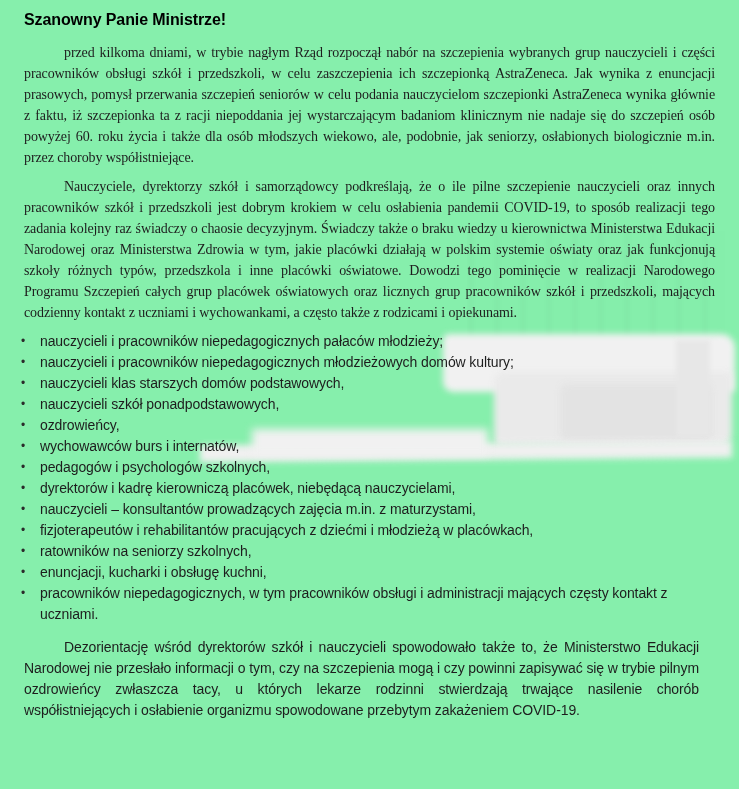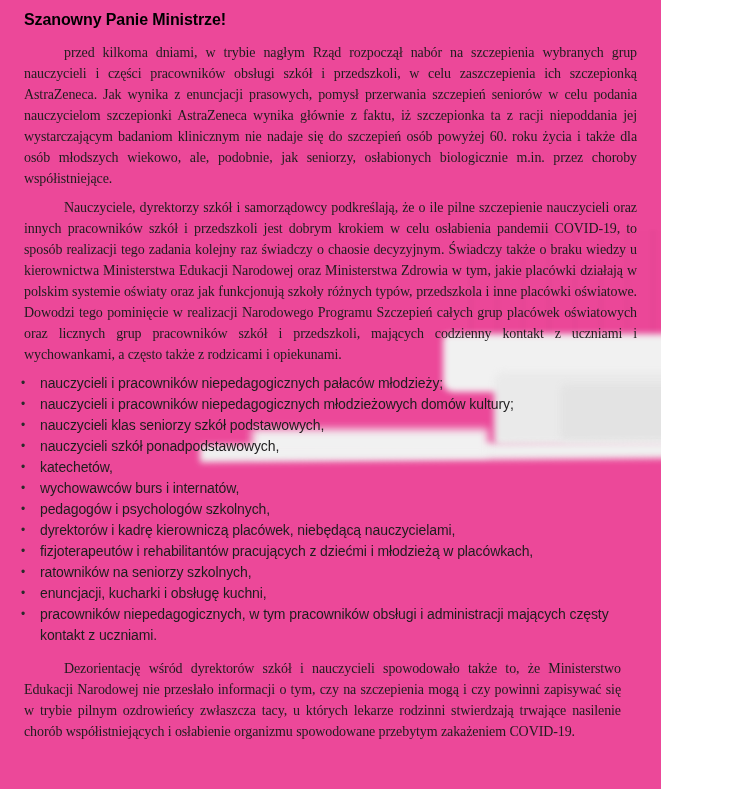--- a/index.html
+++ b/index.html
@@ -2,23 +2,23 @@
 <html lang="pl"><head>
 <meta charset="utf-8">
 <style>
   html, body {
     margin: 0;
     padding: 0;
     background: #ffffff;
   }
   .page {
     position: relative;
-    width: 661px;
+    width: 739px;
     height: 789px;
-    background: #ec4899;
+    background: #86efac;
     overflow: hidden;
     font-family: "Liberation Sans", "DejaVu Sans", sans-serif;
     color: #1d1d1d;
   }
   
   .watermark { position: absolute; inset: 0; z-index: 0; pointer-events: none; }
   .wm { position: absolute; }
   .wm-streaks {
     left: 468px; top: 230px; width: 258px; height: 112px;
     background: repeating-linear-gradient(90deg,
@@ -81,21 +81,20 @@
     position: absolute;
     left: 3px;
     top: 0;
     font-size: 12px;
     color: #2a2a2a;
   }
   .closing {
     margin: 12px 16px 0 0;
     text-align: justify;
     text-indent: 40px;
-    font-family: Liberation Serif, serif;
   }
 </style>
 </head>
 <body>
 
 <div class="page">
 
   <div class="watermark">
     <div class="wm wm-streaks"></div>
     <div class="wm wm-upper"></div>
@@ -111,26 +110,27 @@
     <div class="salutation">Szanowny Panie Ministrze!</div>
 
     <p class="para">przed kilkoma dniami, w trybie nagłym Rząd rozpoczął nabór na szczepienia wybranych grup nauczycieli i części pracowników obsługi szkół i przedszkoli, w celu zaszczepienia ich szczepionką AstraZeneca. Jak wynika z enuncjacji prasowych, pomysł przerwania szczepień seniorów w celu podania nauczycielom szczepionki AstraZeneca wynika głównie z faktu, iż szczepionka ta z racji niepoddania jej wystarczającym badaniom klinicznym nie nadaje się do szczepień osób powyżej 60. roku życia i także dla osób młodszych wiekowo, ale, podobnie, jak seniorzy, osłabionych biologicznie m.in. przez choroby współistniejące.</p>
 
     <p class="para">Nauczyciele, dyrektorzy szkół i samorządowcy podkreślają, że o ile pilne szczepienie nauczycieli oraz innych pracowników szkół i przedszkoli jest dobrym krokiem w celu osłabienia pandemii COVID-19, to sposób realizacji tego zadania kolejny raz świadczy o chaosie decyzyjnym. Świadczy także o braku wiedzy u kierownictwa Ministerstwa Edukacji Narodowej oraz Ministerstwa Zdrowia w tym, jakie placówki działają w polskim systemie oświaty oraz jak funkcjonują szkoły różnych typów, przedszkola i inne placówki oświatowe. Dowodzi tego pominięcie w realizacji Narodowego Programu Szczepień całych grup placówek oświatowych oraz licznych grup pracowników szkół i przedszkoli, mających codzienny kontakt z uczniami i wychowankami, a często także z rodzicami i opiekunami.</p>
 
 
     <ul class="groups">
       <li>nauczycieli i pracowników niepedagogicznych pałaców młodzieży;</li>
       <li>nauczycieli i pracowników niepedagogicznych młodzieżowych domów kultury;</li>
-      <li>nauczycieli klas seniorzy szkół podstawowych,</li>
+      <li>nauczycieli klas starszych domów podstawowych,</li>
       <li>nauczycieli szkół ponadpodstawowych,</li>
-      <li>katechetów,</li>
+      <li>ozdrowieńcy,</li>
       <li>wychowawców burs i internatów,</li>
       <li>pedagogów i psychologów szkolnych,</li>
       <li>dyrektorów i kadrę kierowniczą placówek, niebędącą nauczycielami,</li>
+      <li>nauczycieli – konsultantów prowadzących zajęcia m.in. z maturzystami,</li>
       <li>fizjoterapeutów i rehabilitantów pracujących z dziećmi i młodzieżą w placówkach,</li>
       <li>ratowników na seniorzy szkolnych,</li>
       <li>enuncjacji, kucharki i obsługę kuchni,</li>
       <li>pracowników niepedagogicznych, w tym pracowników obsługi i administracji mających częsty kontakt z uczniami.</li>
     </ul>
 
     <p class="closing">Dezorientację wśród dyrektorów szkół i nauczycieli spowodowało także to, że Ministerstwo Edukacji Narodowej nie przesłało informacji o tym, czy na szczepienia mogą i czy powinni zapisywać się w trybie pilnym ozdrowieńcy zwłaszcza tacy, u których lekarze rodzinni stwierdzają trwające nasilenie chorób współistniejących i osłabienie organizmu spowodowane przebytym zakażeniem COVID-19.</p>
 
   </div>
 </div>

